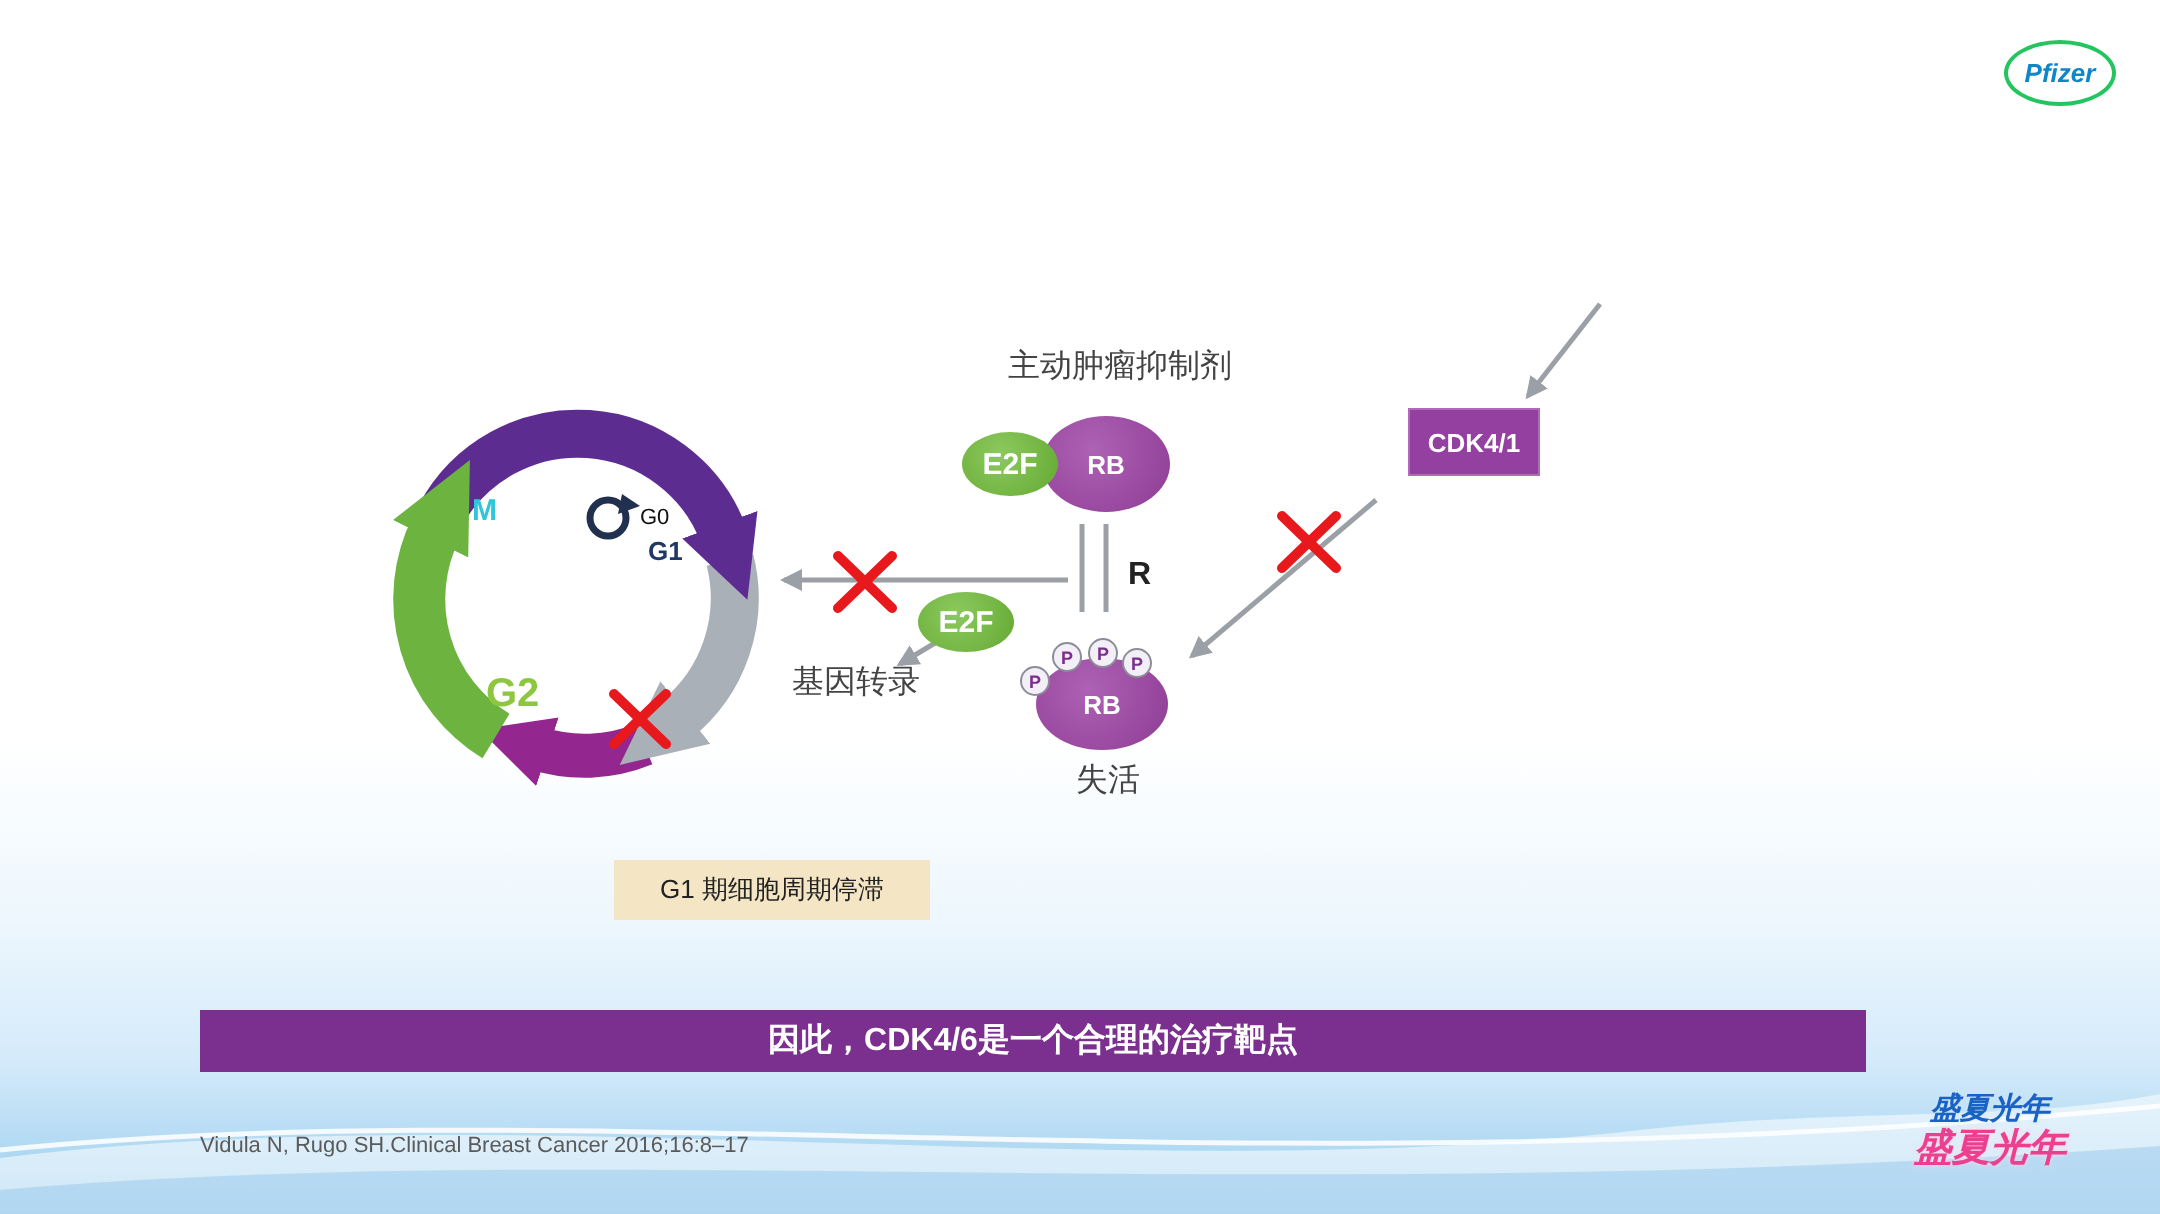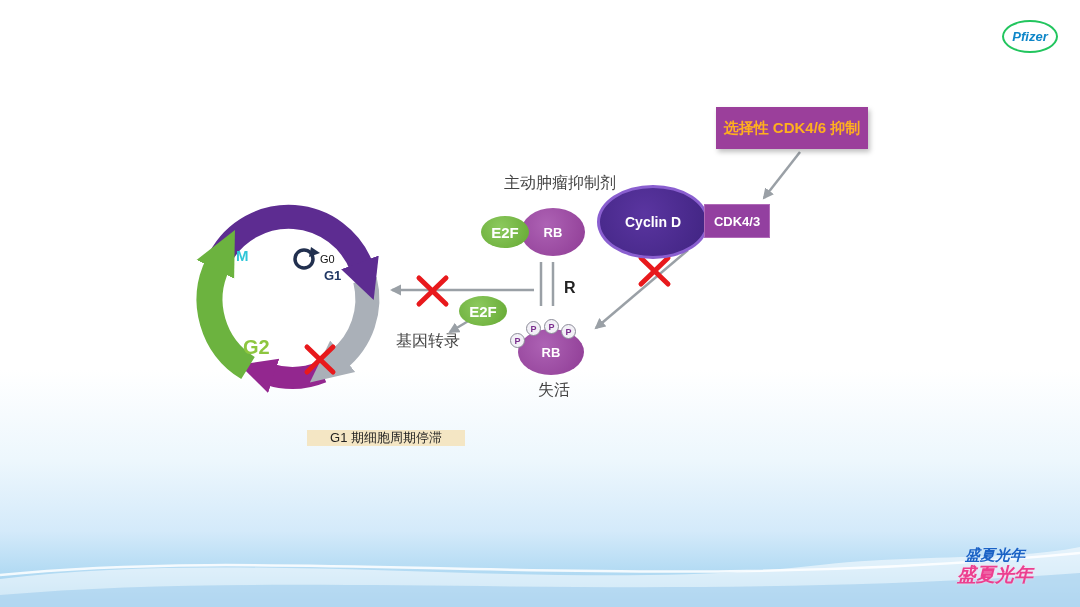--- a/index.html
+++ b/index.html
@@ -22,21 +22,21 @@
     color:#fff;font-weight:bold;z-index:3}
   .e2f{background:radial-gradient(circle at 40% 35%,#8cc95e,#64a832);font-size:15px}
   .rb{background:radial-gradient(circle at 40% 35%,#ad62b4,#8e3b94);font-size:13px}
   .cyclin{background:radial-gradient(circle at 42% 38%,#5a35a0,#3f2380);border:3px solid #8a5fd0;font-size:14px}
   .cdk-box{position:absolute;left:704px;top:204px;width:66px;height:34px;background:#9340a0;border:1px solid #b06ab8;
     color:#fff;font-weight:bold;font-size:13px;display:flex;align-items:center;justify-content:center;z-index:3}
   .lbl{position:absolute;color:#444;font-size:16px;z-index:4;white-space:nowrap}
   .phase{position:absolute;z-index:4;font-weight:bold;white-space:nowrap}
   .pcirc{position:absolute;width:15px;height:15px;border-radius:50%;background:#f2f0f6;border:1px solid #8d8d9a;
     color:#7b2f8e;font-size:9px;font-weight:bold;display:flex;align-items:center;justify-content:center;z-index:4}
-  .arrest-box{position:absolute;left:307px;top:430px;width:158px;height:16px;background:#f4e6c4;
+  .arrest-box{position:absolute;left:307px;top:430px;width:158px;height:30px;background:#f4e6c4;
     color:#222;font-size:13px;display:flex;align-items:center;justify-content:center;z-index:3}
   .banner{position:absolute;left:100px;top:505px;width:833px;height:31px;background:#7b2f8e;
     color:#fff;font-weight:bold;font-size:16px;display:flex;align-items:center;justify-content:center;z-index:4}
   .citation{position:absolute;left:100px;top:567px;font-size:11px;color:#5a5a5a;z-index:5}
   .wm{position:absolute;left:925px;top:546px;width:140px;text-align:center;z-index:5;line-height:1.2}
   .wm .l1{color:#1b62c5;font-weight:bold;font-size:15px;font-style:italic;text-shadow:0 0 3px #cfe6ff}
   .wm .l2{color:#ec3f8f;font-weight:bold;font-size:19px;font-style:italic;text-shadow:0 0 3px #ffd6ea}
 </style>
 </head>
 <body>
@@ -47,21 +47,20 @@
 
   <svg class="waves" viewBox="0 0 1080 90">
     <path d="M0,62 C260,30 560,78 820,48 C920,37 1010,44 1080,30 L1080,90 L0,90 Z" fill="rgba(255,255,255,0.55)"></path>
     <path d="M0,78 C300,52 640,88 1080,56 L1080,90 L0,90 Z" fill="rgba(150,200,235,0.5)"></path>
     <path d="M0,58 C300,28 620,80 1080,36" fill="none" stroke="rgba(255,255,255,0.85)" stroke-width="2.5"></path>
   </svg>
 
 
   <div class="logo">Pfizer</div>
 
-  <div class="sel-box">选择性 CDK4/6 抑制</div>
 
   <svg class="layer" viewBox="0 0 1080 607">
     <defs>
       <marker id="ahp" markerUnits="userSpaceOnUse" markerWidth="44" markerHeight="44" refX="6" refY="22" orient="auto">
         <path d="M0,2 L40,22 L0,42 Z" fill="#5d2c91"></path>
       </marker>
       <marker id="ahgray" markerUnits="userSpaceOnUse" markerWidth="46" markerHeight="46" refX="6" refY="23" orient="auto">
         <path d="M0,3 L42,23 L0,43 Z" fill="#aab0b8"></path>
       </marker>
       <marker id="ahgreen" markerUnits="userSpaceOnUse" markerWidth="48" markerHeight="48" refX="6" refY="24" orient="auto">
@@ -112,37 +111,38 @@
   <div class="phase" style="left:236px;top:247px;font-size:15px;color:#2ec6d8">M</div>
   <div class="phase" style="left:320px;top:253px;font-size:11px;color:#111;font-weight:normal">G0</div>
   <div class="phase" style="left:324px;top:268px;font-size:13px;color:#203864">G1</div>
   <div class="phase" style="left:243px;top:336px;font-size:20px;color:#8dc63f">G2</div>
   <div class="phase" style="left:313px;top:336px;font-size:13px;color:#ffffff">S</div>
 
   <div class="lbl" style="left:504px;top:173px">主动肿瘤抑制剂</div>
 
   <div class="ellipse rb" style="left:521px;top:208px;width:64px;height:48px">RB</div>
   <div class="ellipse e2f" style="left:481px;top:216px;width:48px;height:32px">E2F</div>
-  <div class="ellipse cyclin" style="left:597px;top:185px;width:112px;height:74px">Cyclin D</div>
-  <div class="cdk-box">CDK4/3</div>
+  <div class="cdk-box">CDK4/1</div>
 
   <div class="lbl" style="left:564px;top:279px;font-weight:bold;color:#222">R</div>
 
   <div class="ellipse e2f" style="left:459px;top:296px;width:48px;height:30px">E2F</div>
   <div class="lbl" style="left:396px;top:331px">基因转录</div>
 
   <div class="ellipse rb" style="left:518px;top:329px;width:66px;height:46px">RB</div>
   <div class="pcirc" style="left:510px;top:333px">P</div>
   <div class="pcirc" style="left:526px;top:321px">P</div>
   <div class="pcirc" style="left:544px;top:319px">P</div>
   <div class="pcirc" style="left:561px;top:324px">P</div>
   <div class="lbl" style="left:538px;top:380px">失活</div>
 
   <div class="arrest-box">G1 期细胞周期停滞</div>
 
+  <div class="banner">因此，CDK4/6是一个合理的治疗靶点</div>
 
+  <div class="citation">Vidula N, Rugo SH.Clinical Breast Cancer 2016;16:8–17</div>
 
   <div class="wm">
     <div class="l1">盛夏光年</div>
     <div class="l2">盛夏光年</div>
   </div>
 
 </div>
 
 </body></html>

